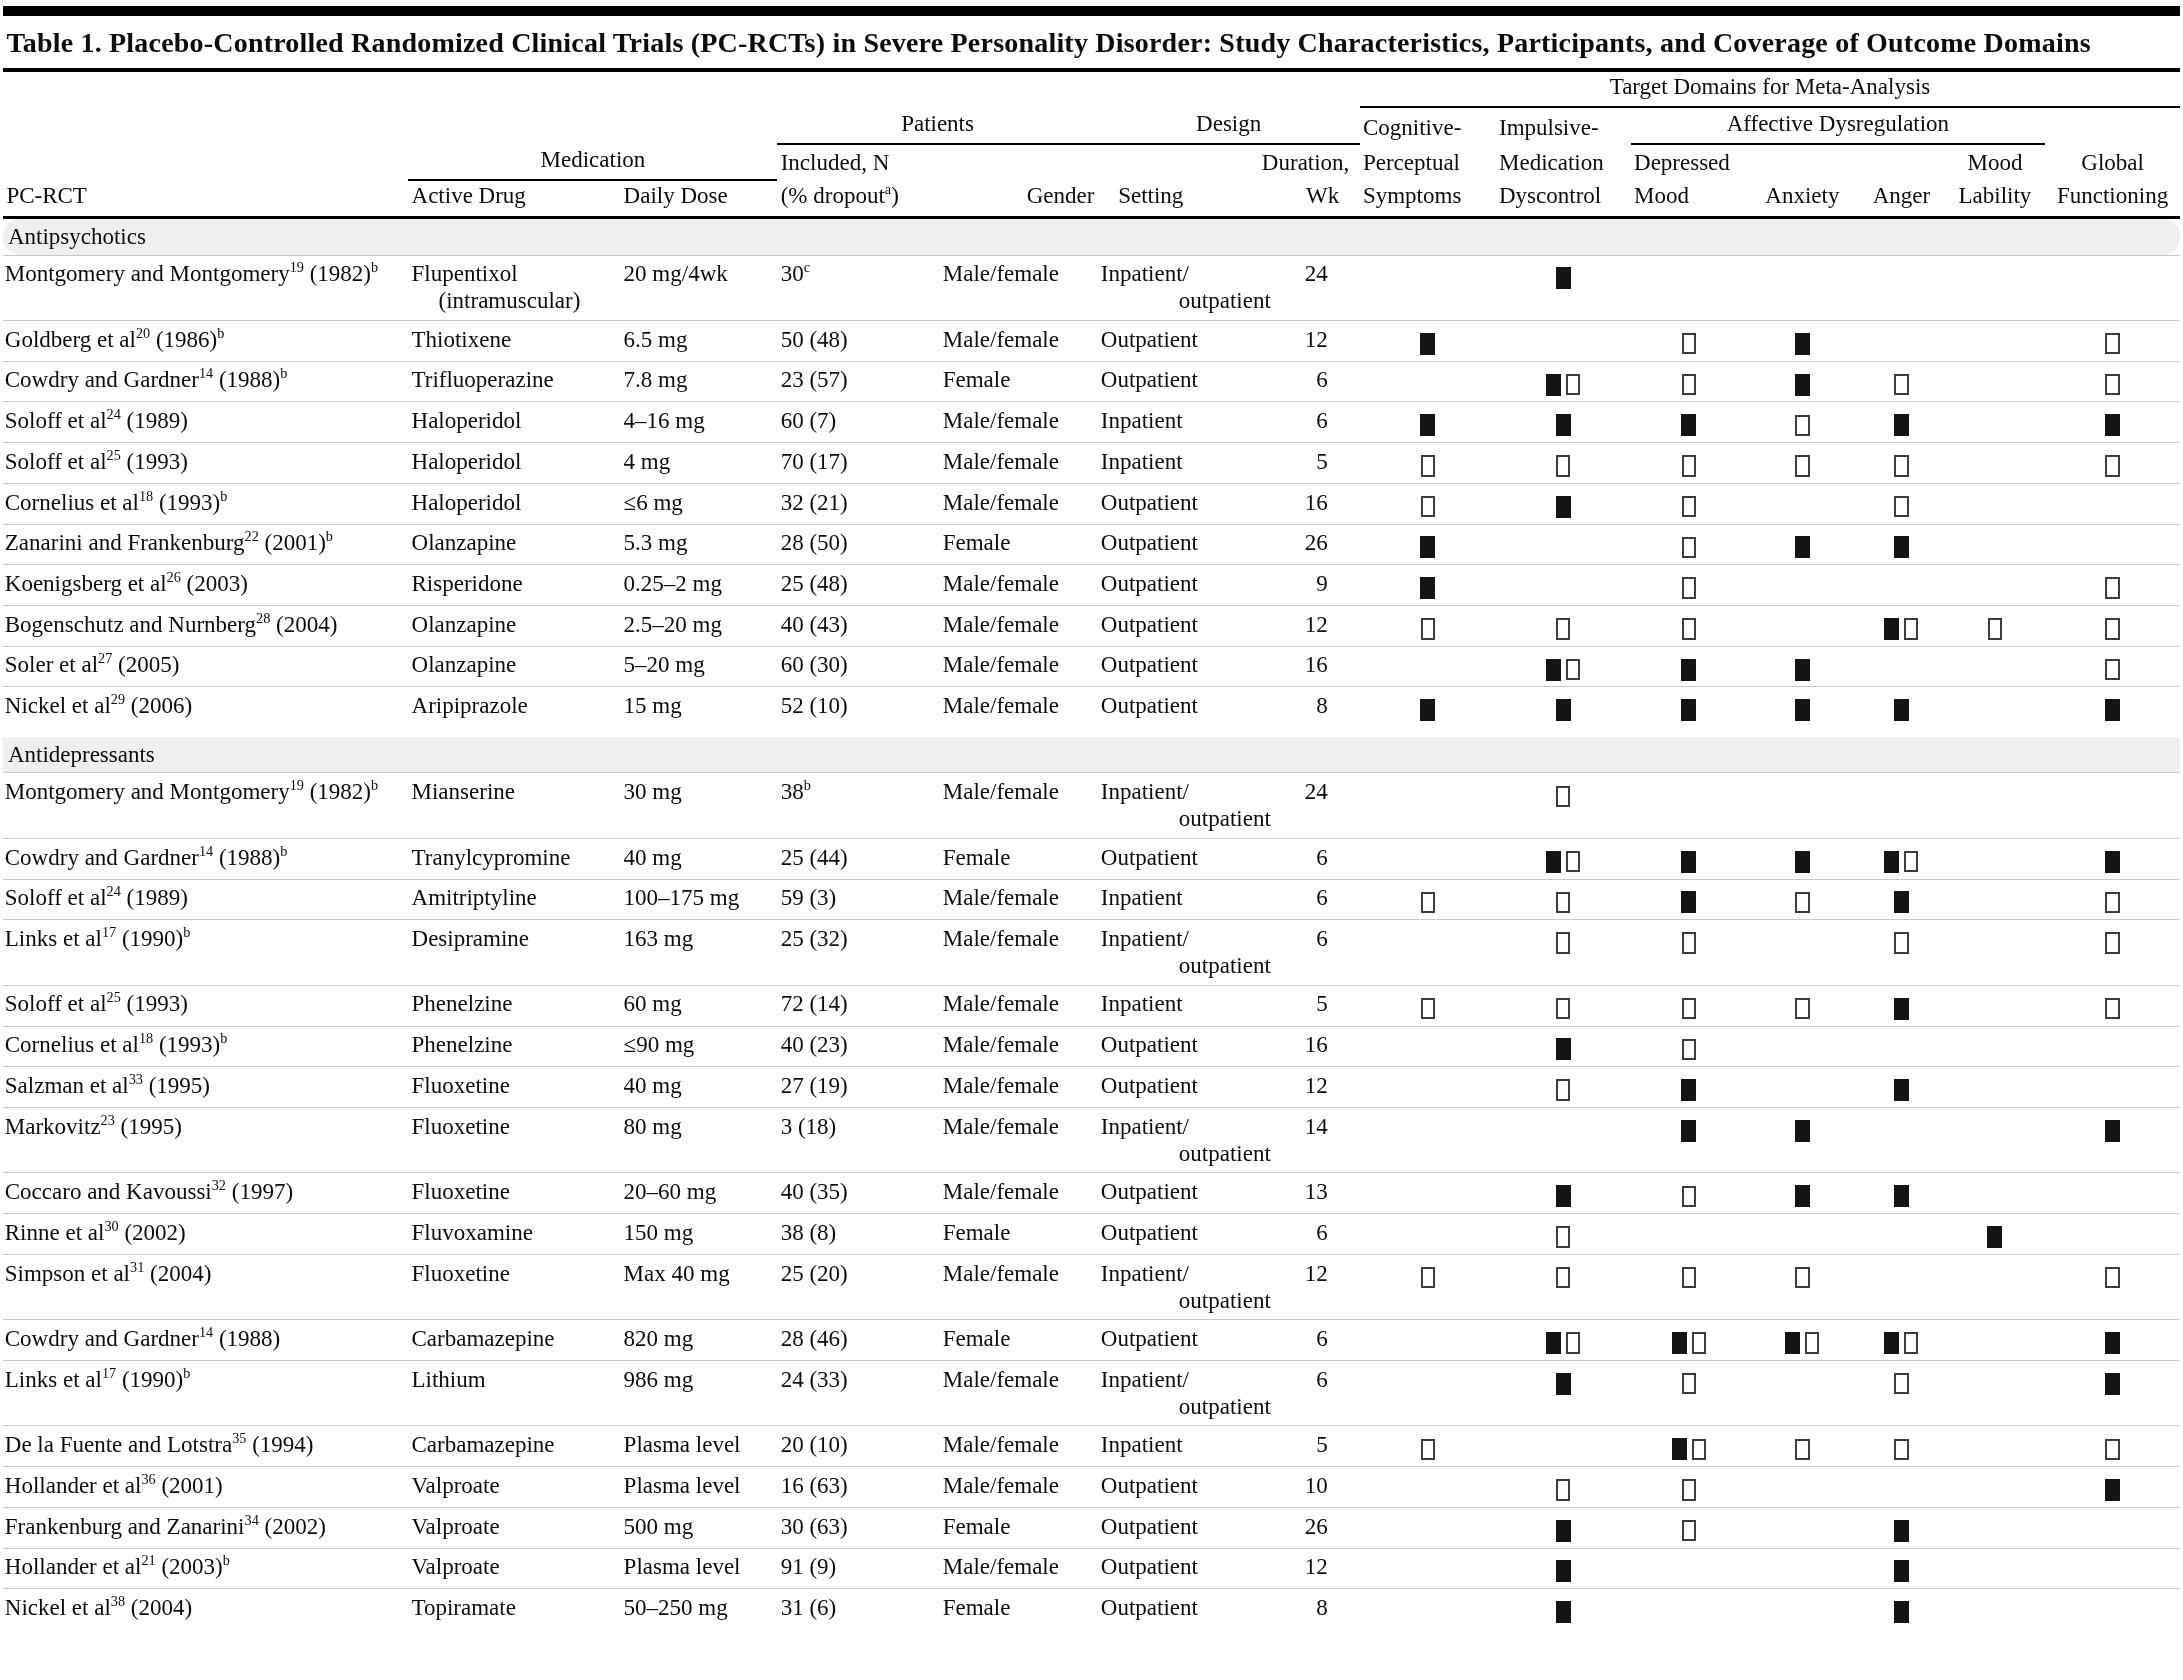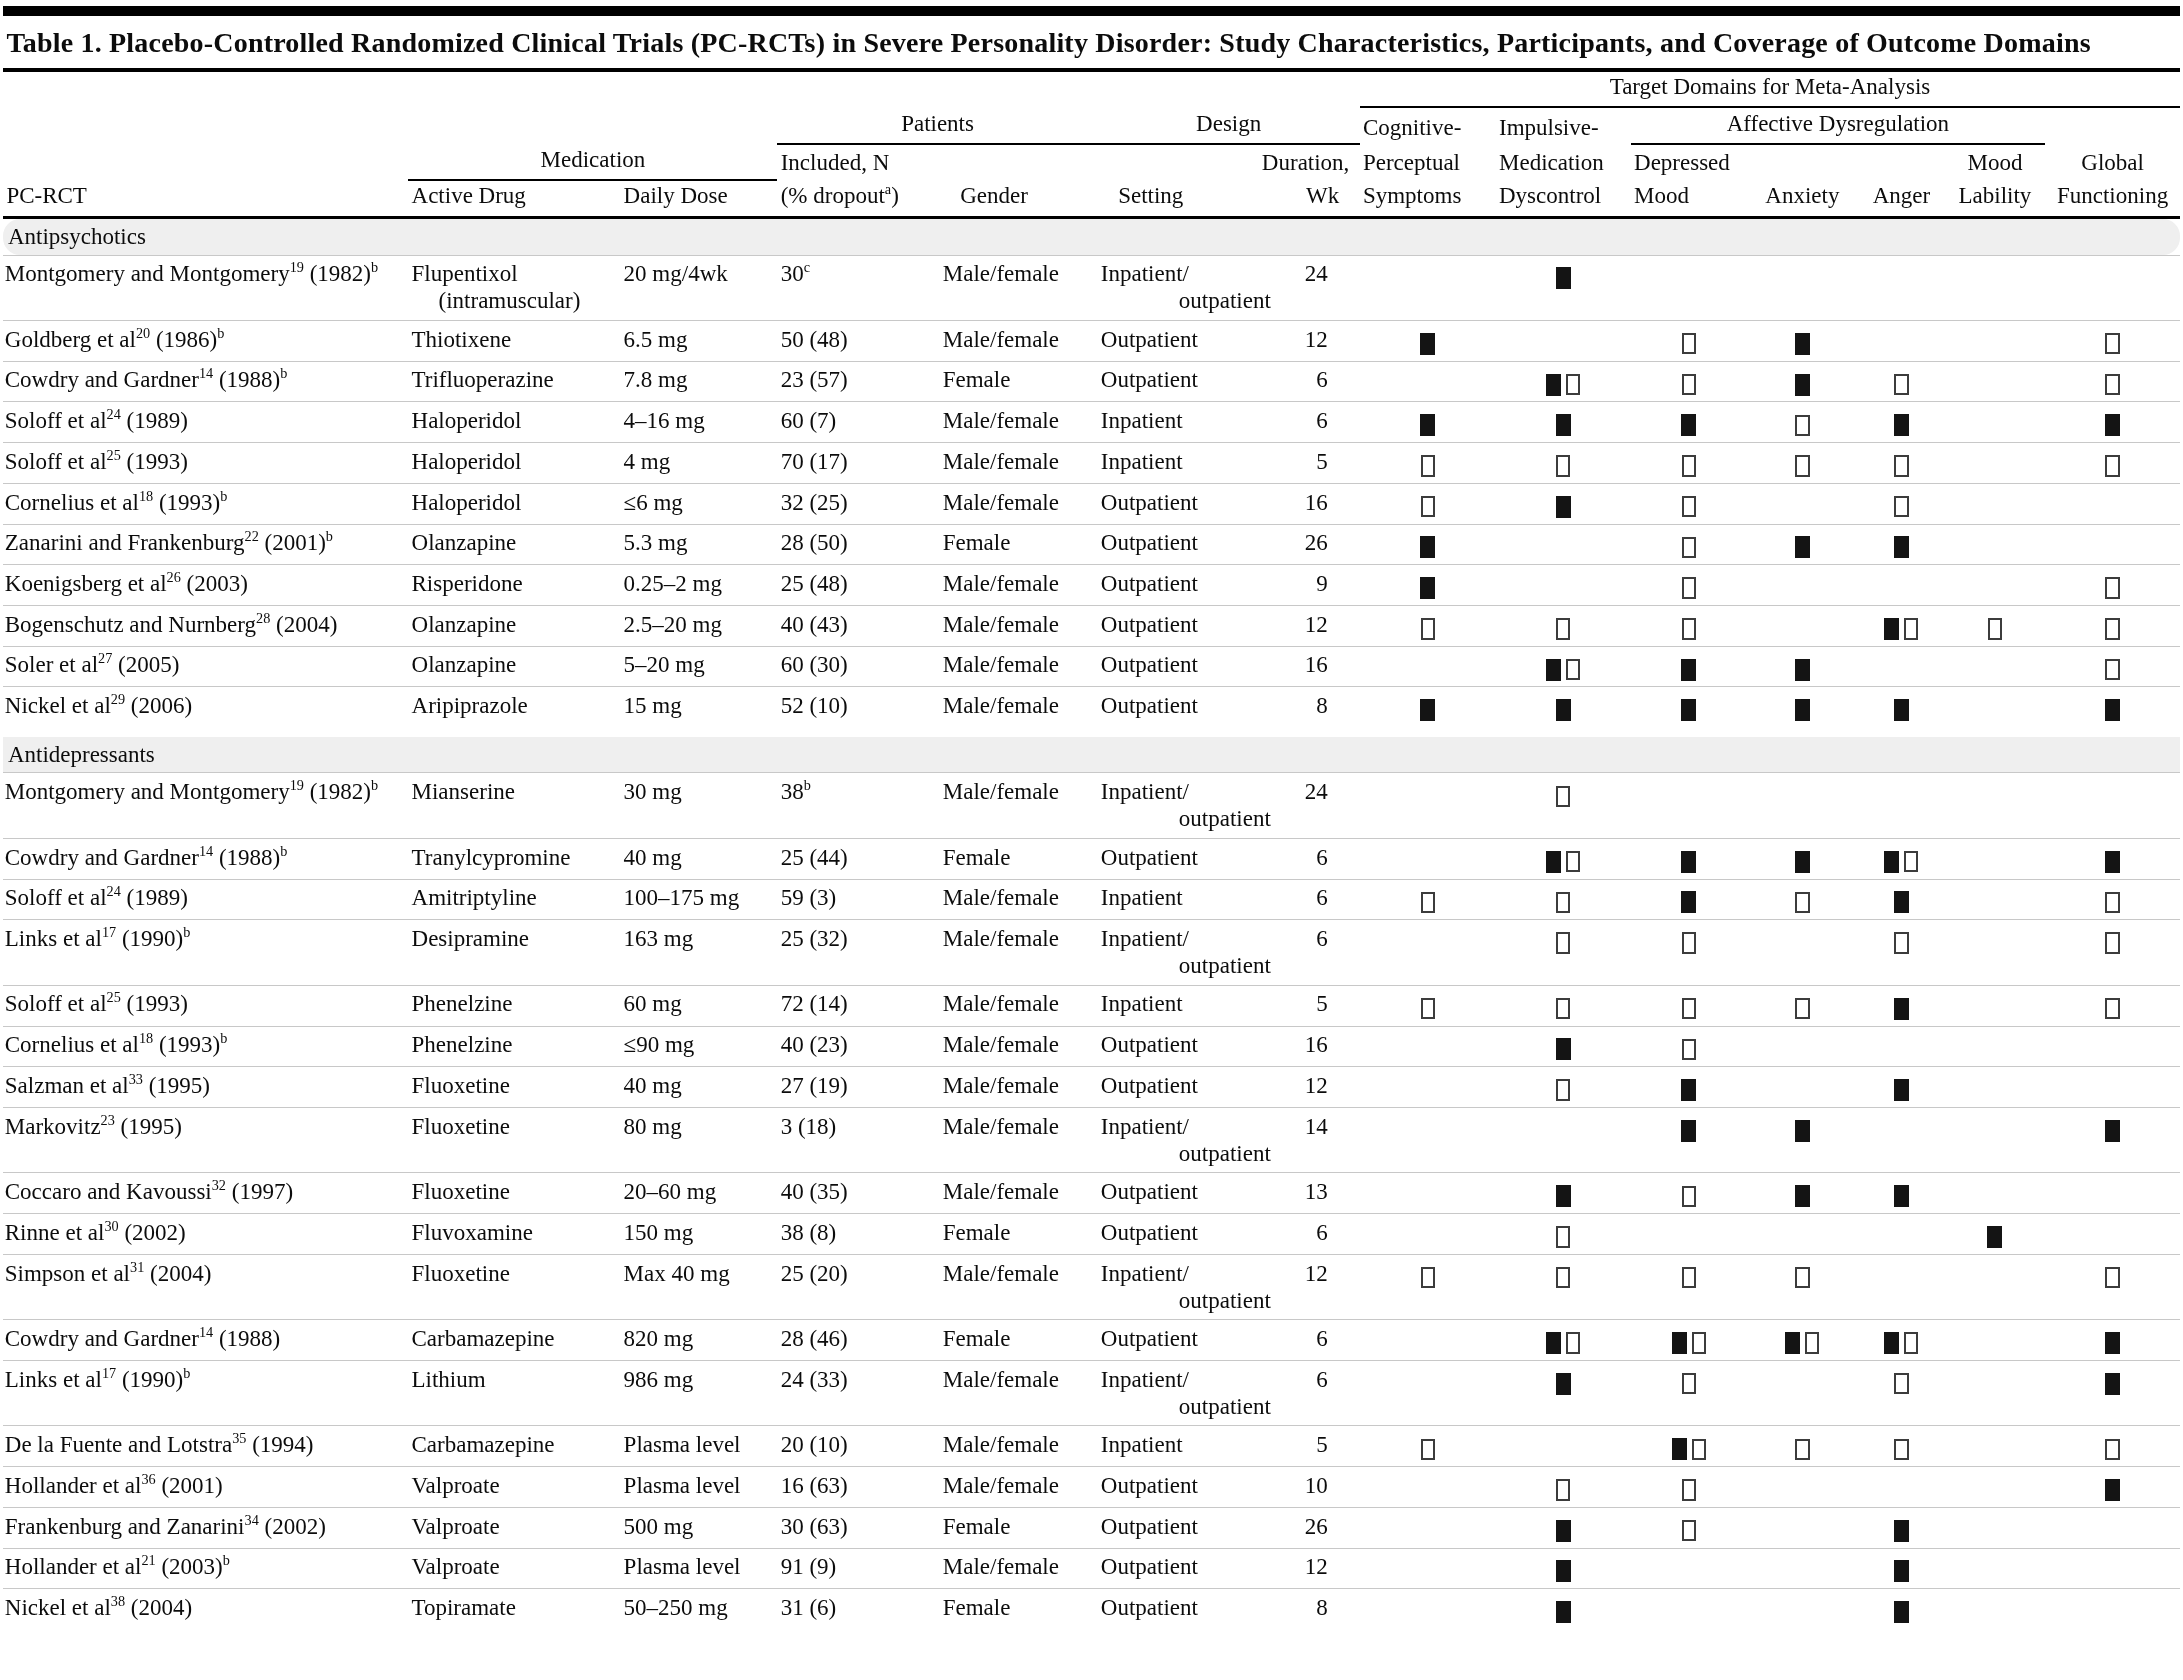--- a/index.html
+++ b/index.html
@@ -12,21 +12,21 @@
   col.c1{width:405px}col.c2{width:212px}col.c3{width:157px}col.c4{width:162px}col.c5{width:158px}
   col.c6{width:161px}col.c7{width:101px}col.c8{width:136px}col.c9{width:135px}col.c10{width:116px}
   col.c11{width:111px}col.c12{width:87px}col.c13{width:100px}col.c14{width:135px}
   thead th{font-weight:normal;vertical-align:bottom;padding:1.6px 3.2px 3.2px 3.2px;}
   thead tr.h4 th{border-bottom:3.2px solid #000;padding-bottom:6.3px;}
   th.grp{text-align:center;border-bottom:2.4px solid #000;padding-bottom:6px;}
   th.l{text-align:left;}
   th.c{text-align:center;}
   th.r{text-align:right;padding-right:20.6px;}
   th.pad{padding-left:20.6px;}
-  th.gpad{padding-left:20.6px;text-align:left;}
+  th.gpad{padding-left:20.6px;text-align:right;}
   tbody td{vertical-align:top;padding:4.7px 3.2px 5.5px 3.2px;}
   tr.data td{border-top:1.6px solid #c8c8c8;}
   tr.band-row td{padding:0;}
   div.band{background:#efefef;padding:4px 4.7px 4.7px 4.7px;margin-top:9.5px;}
   tbody tr.band-row:first-child div.band{margin-top:0;border-radius:17px;}
   td.c-study{padding-left:1.6px;}
   .hang{display:block;padding-left:38px;text-indent:-38px;}
   .hang2{display:block;padding-left:27px;text-indent:-27px;}
   td.c-dur{text-align:right;padding-right:32px;}
   td.c-mark{text-align:center;padding-top:7.1px;}
@@ -215,21 +215,21 @@
           <td class="c-mark"><span class="sq o"></span></td>
         </tr>
         <tr class="data">
           <td class="c-study">
             <span class="hang">Cornelius et al<sup>18</sup> (1993)<sup>b</sup></span>
           </td>
           <td>
             <span class="hang2">Haloperidol</span>
           </td>
           <td>≤6 mg</td>
-          <td>32 (25)</td>
+          <td>32 (21)</td>
           <td>Male/female</td>
           <td class="c-set">Outpatient</td>
           <td class="c-dur">16</td>
           <td class="c-mark"><span class="sq o"></span></td>
           <td class="c-mark"><span class="sq f"></span></td>
           <td class="c-mark"><span class="sq o"></span></td>
           <td class="c-mark"></td>
           <td class="c-mark"><span class="sq o"></span></td>
           <td class="c-mark"></td>
           <td class="c-mark"></td>

